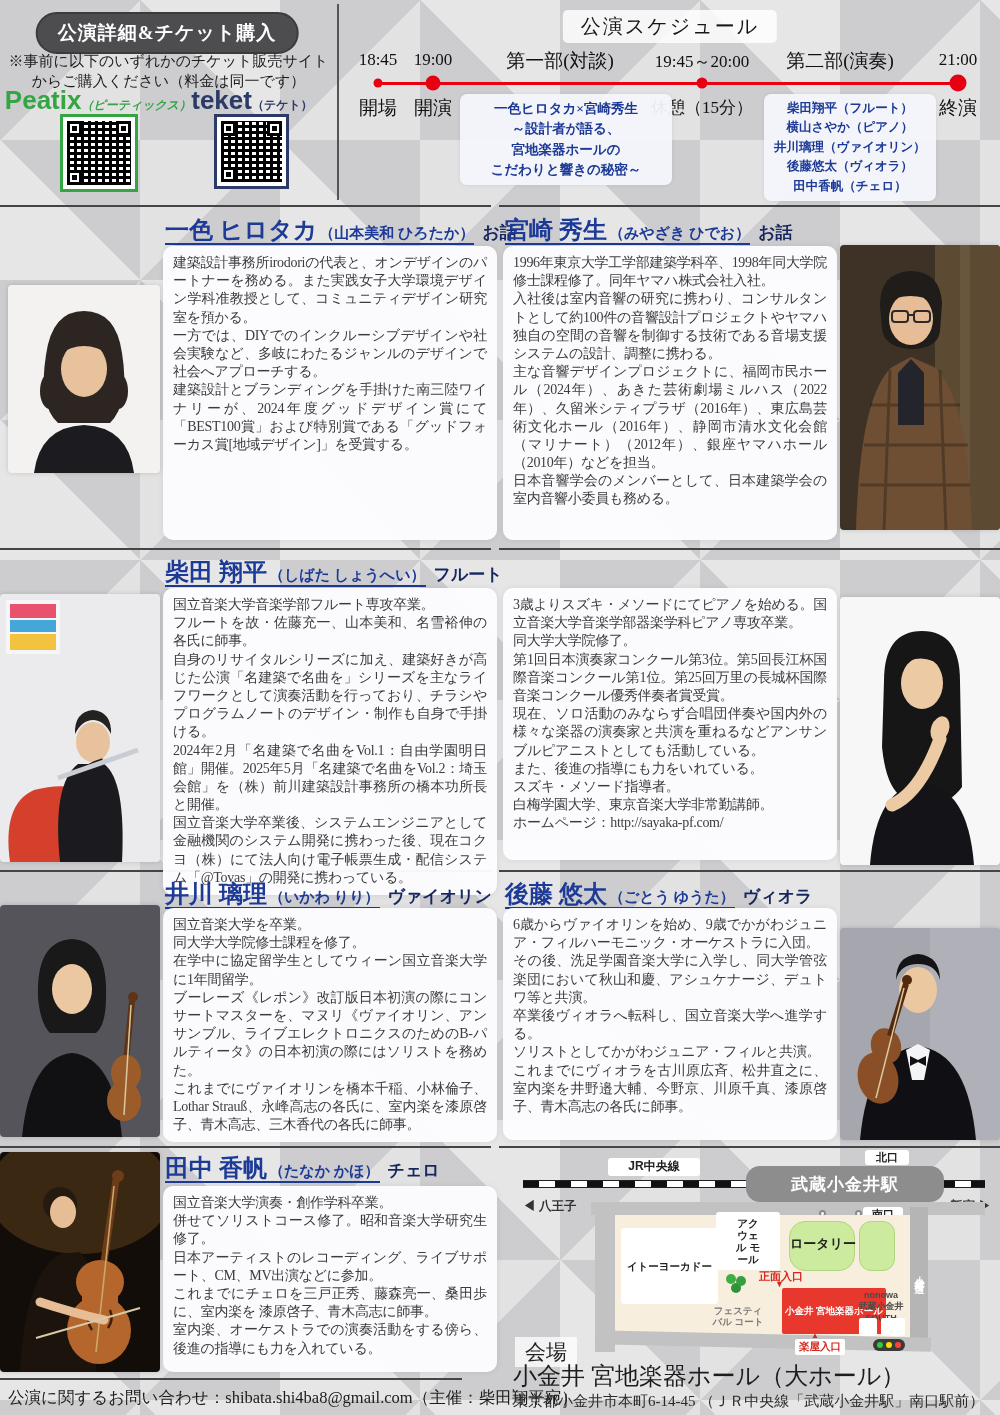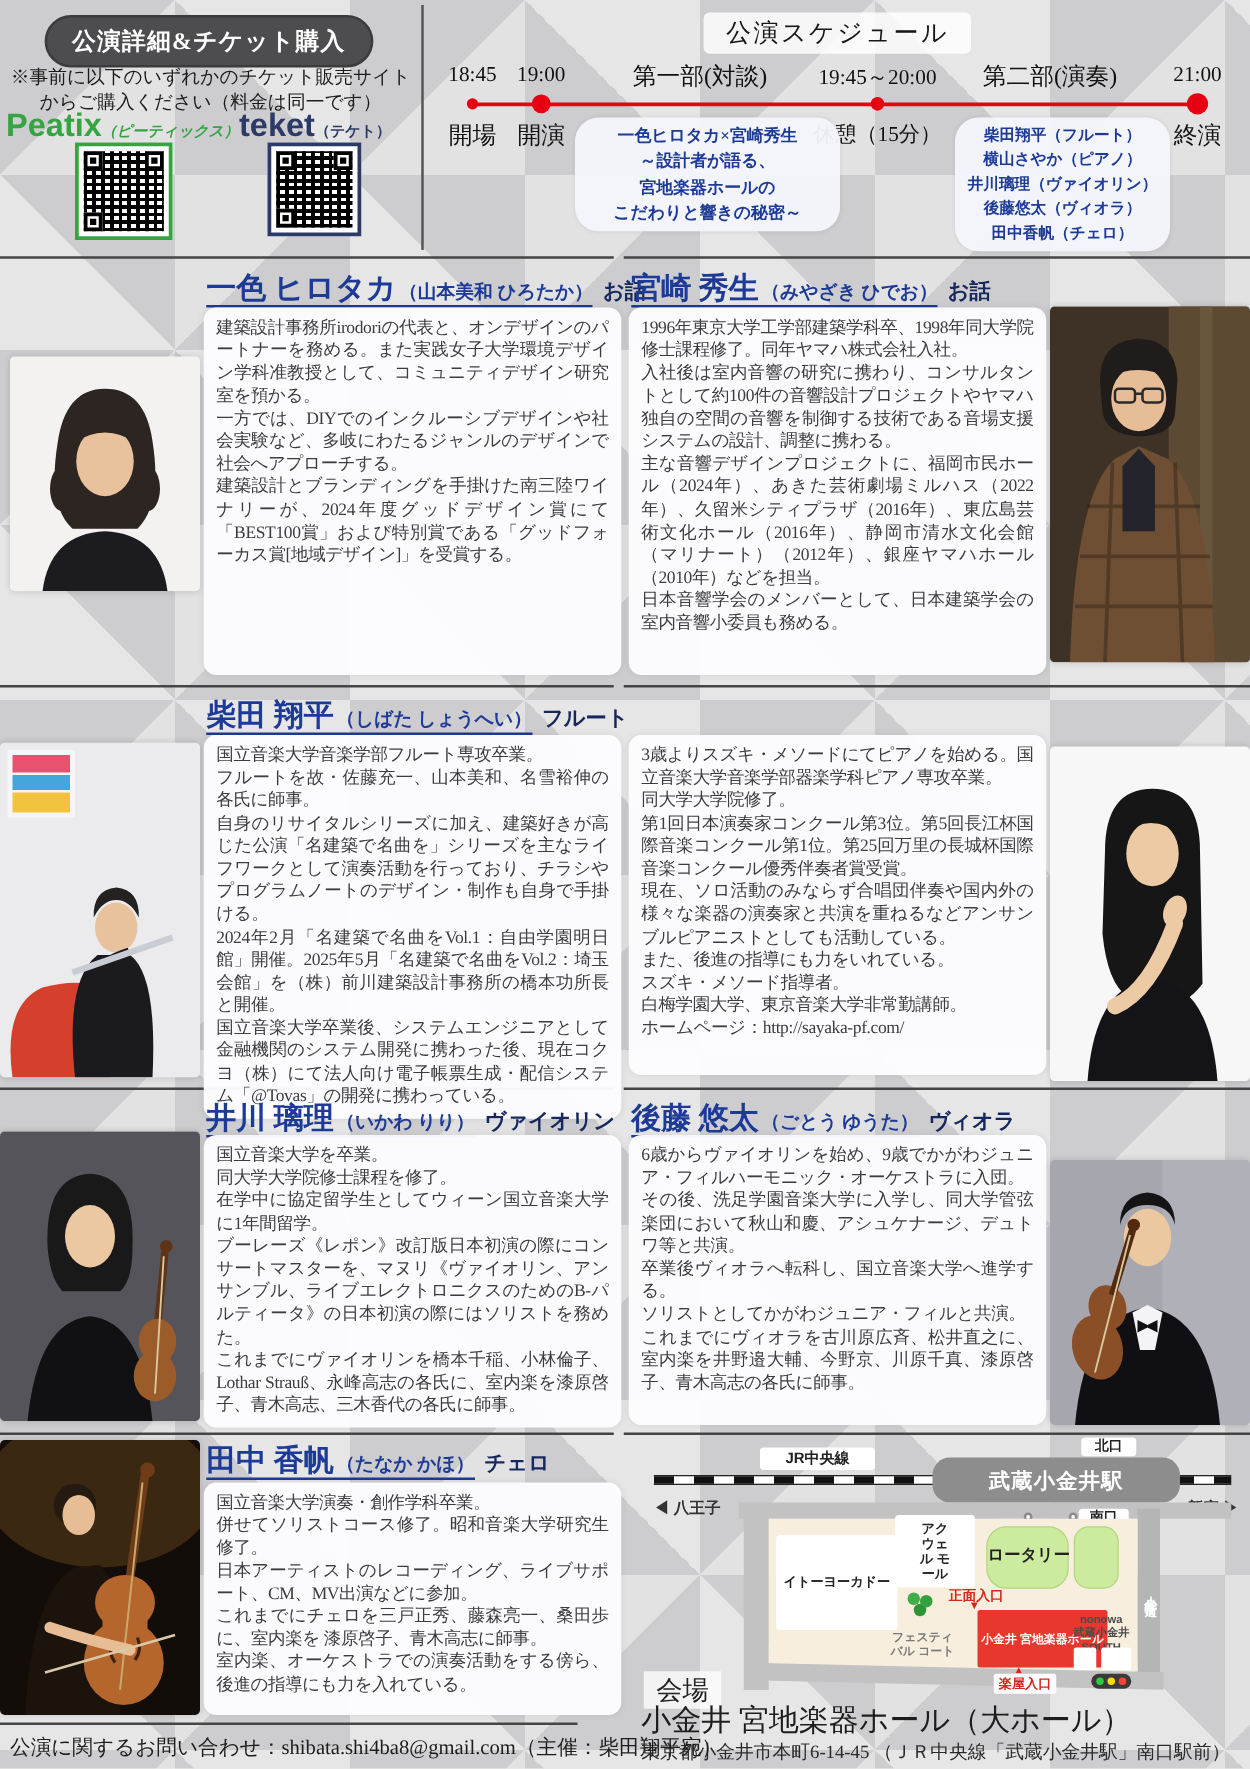--- a/index.html
+++ b/index.html
@@ -35,21 +35,21 @@
 
   
   .schedule{position:absolute;left:340px;top:0;width:660px;height:205px;}
   .sch-title{background:rgba(255,255,255,.82);padding:3px 18px;border-radius:5px;
     font-size:20px;color:#161616;letter-spacing:2px;white-space:nowrap;}
   .t{position:absolute;transform:translateX(-50%);font-size:17px;color:#101010;white-space:nowrap;}
   .t.part{font-size:19px;}
   .lb{position:absolute;transform:translateX(-50%);font-size:19px;color:#101010;white-space:nowrap;}
   .tl-line{position:absolute;height:3px;background:#e60012;}
   .dot{position:absolute;background:#e60012;border-radius:50%;transform:translate(-50%,-50%);}
-  .sbox{position:absolute;background:rgba(243,246,252,.95);border-radius:19px;text-align:center;
+  .sbox{position:absolute;background:rgba(243,246,252,.95);border-radius:7px;text-align:center;
     color:#1d3a96;font-weight:bold;padding:5px 6px;box-shadow:0 0 4px rgba(0,0,0,.08);}
   .sbox span{display:block;}
   .sbox.b1 span{font-size:13.5px;line-height:1.5;}
   .sbox.b2 span{font-size:12.5px;line-height:1.55;}
 
   
   .pname{white-space:nowrap;}
   .uline{border-bottom:2px solid #1d3a96;padding-bottom:2px;}
   .nm{font-size:24px;font-weight:bold;color:#1d3a96;}
   .kana{font-size:15px;font-weight:bold;color:#1d3a96;margin-left:2px;}

